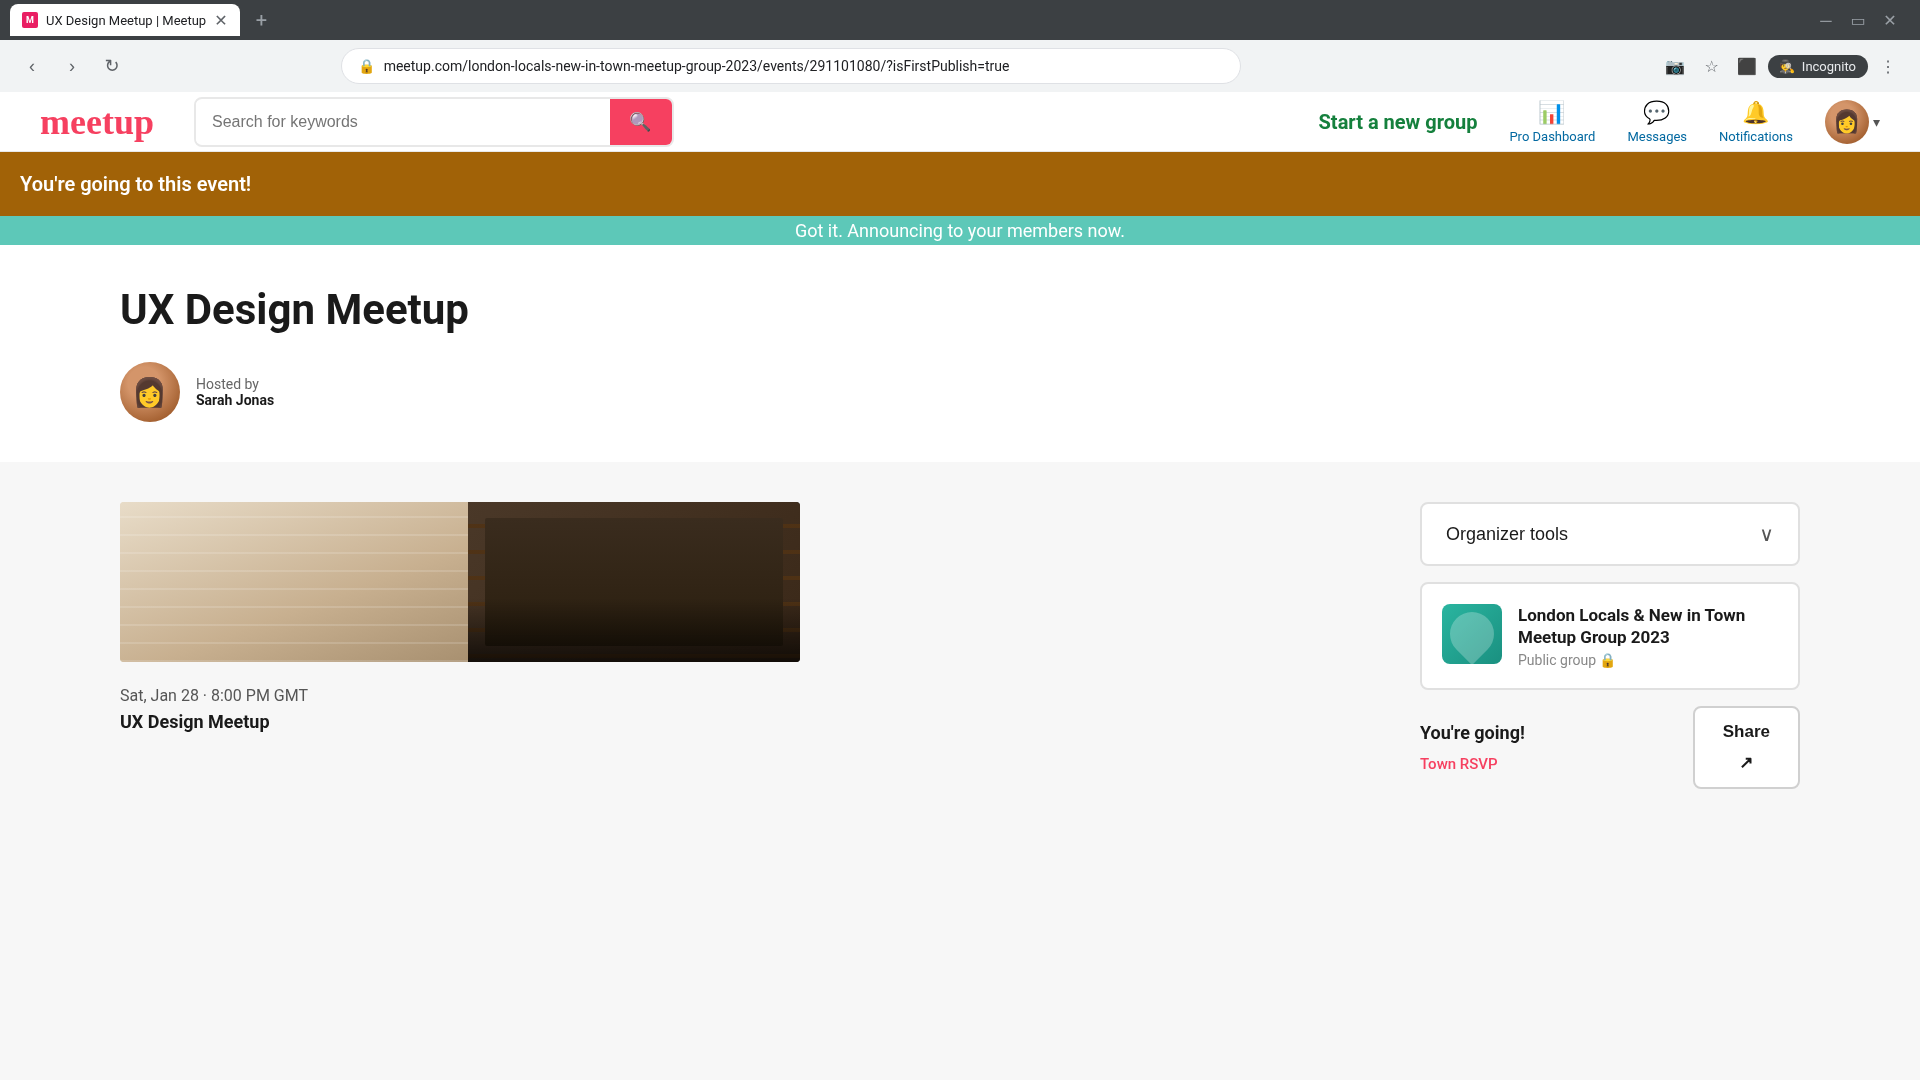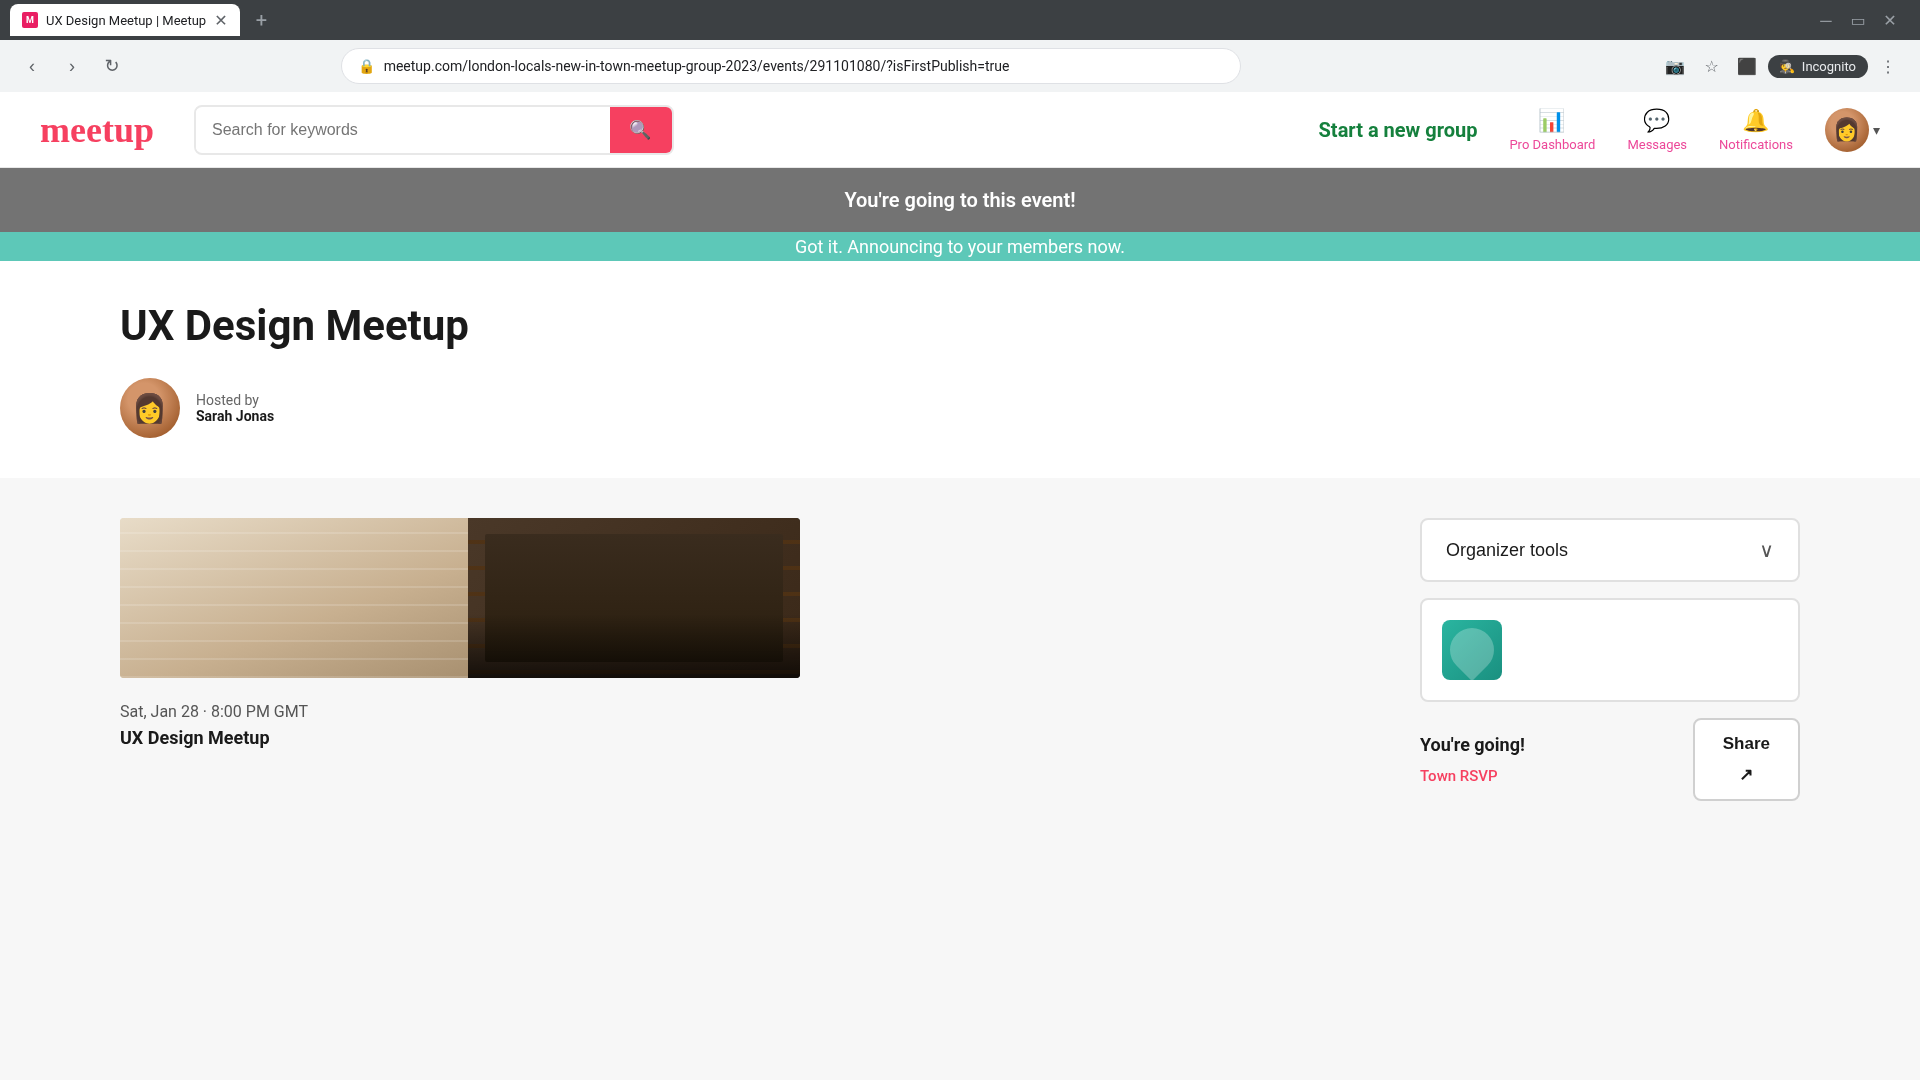--- a/index.html
+++ b/index.html
@@ -14,35 +14,35 @@
     .browser-nav { background: #f1f3f4; height: 52px; display: flex; align-items: center; padding: 0 16px; gap: 8px; }
     .nav-btn { width: 32px; height: 32px; border-radius: 50%; display: flex; align-items: center; justify-content: center; color: #5f6368; cursor: pointer; font-size: 18px; border: none; background: transparent; }
     .address-bar { flex: 1; background: #fff; border-radius: 24px; height: 36px; display: flex; align-items: center; padding: 0 16px; gap: 8px; font-size: 14px; color: #202124; border: 1px solid #dfe1e5; max-width: 900px; margin: 0 auto; }
     .address-lock { color: #5f6368; font-size: 14px; }
     .address-text { flex: 1; font-size: 14px; color: #202124; }
     .nav-icons { display: flex; align-items: center; gap: 4px; margin-left: auto; }
     .nav-icon-btn { width: 32px; height: 32px; border-radius: 50%; display: flex; align-items: center; justify-content: center; color: #5f6368; cursor: pointer; font-size: 16px; border: none; background: transparent; }
     .incognito-btn { background: #3c4043; border-radius: 20px; padding: 4px 12px; color: #e8eaed; font-size: 13px; display: flex; align-items: center; gap: 6px; cursor: pointer; }
 
     
-    .meetup-header { background: #fff; height: 76px; display: flex; align-items: center; padding: 0 40px; gap: 24px; border-bottom: 1px solid #e8e8e8; position: relative; z-index: 10; }
+    .meetup-header { background: #fff; height: 60px; display: flex; align-items: center; padding: 0 40px; gap: 24px; border-bottom: 1px solid #e8e8e8; position: relative; z-index: 10; }
     .meetup-logo { font-size: 36px; font-weight: 800; color: #f64060; font-family: Georgia, serif; cursor: pointer; margin-right: 16px; }
     .search-container { display: flex; align-items: center; background: #fff; border: 2px solid #e8e8e8; border-radius: 8px; overflow: hidden; width: 480px; }
     .search-input { flex: 1; border: none; outline: none; padding: 12px 16px; font-size: 16px; color: #aaa; }
     .search-btn { background: #f64060; border: none; color: white; padding: 12px 20px; cursor: pointer; font-size: 18px; }
     .header-nav { display: flex; align-items: center; gap: 32px; margin-left: auto; }
     .start-group-link { color: #15803d; font-size: 20px; font-weight: 700; cursor: pointer; text-decoration: none; white-space: nowrap; }
     .header-nav-item { display: flex; flex-direction: column; align-items: center; gap: 4px; cursor: pointer; color: #555; }
     .header-nav-icon { font-size: 22px; color: #555; }
-    .header-nav-label { font-size: 13px; color: #ec4899; }
+    .header-nav-label { font-size: 13px; color: #0369a1; }
     .user-avatar-placeholder { width: 44px; height: 44px; border-radius: 50%; background: #c4856a; }
     .avatar-chevron { color: #555; font-size: 14px; cursor: pointer; }
 
     
-    .banner-top { background: #737373; color: white; text-align: center; padding: 20px; font-size: 20px; font-weight: 600; }
+    .banner-top { background: #a16207; color: white; padding: 20px; font-size: 20px; font-weight: 600; }
     .banner-sub { background: #5dc8b8; color: white; text-align: center; padding: 4px; font-size: 18px; }
 
     
     .main-content { background: #fff; padding: 40px 120px 40px 120px; }
     .event-title { font-size: 42px; font-weight: 700; color: #1a1a1a; margin-bottom: 28px; }
     .hosted-by { display: flex; align-items: center; gap: 16px; margin-bottom: 0; }
     .host-avatar { width: 60px; height: 60px; border-radius: 50%; background: #c4856a; overflow: hidden; }
     .host-info { display: flex; flex-direction: column; }
     .hosted-by-label { font-size: 14px; color: #666; }
     .host-name { font-size: 14px; font-weight: 700; color: #1a1a1a; }
@@ -197,20 +197,27 @@
 
     <button class="organizer-tools-btn">
       <span>Organizer tools</span>
       <span class="organizer-chevron">∨</span>
     </button>
 
     <div class="group-card">
       <div class="group-icon">
         <div style="width:44px;height:44px;background:rgba(255,255,255,0.25);border-radius:50% 50% 50% 0;transform:rotate(-45deg);"></div>
       </div>
+      <div class="group-info">
+        <div class="group-name">London Locals &amp; New in Town Meetup Group 2023</div>
+        <div class="group-type">
+          <span>Public group</span>
+          <span> 🔒</span>
+        </div>
+      </div>
     </div>
 
     <div class="rsvp-share-row">
       <div class="going-section">
         <span class="youre-going">You're going!</span>
         <span class="edit-rsvp">Town RSVP</span>
       </div>
       <button class="share-btn">
         <span>Share</span>
         <span>↗</span>

